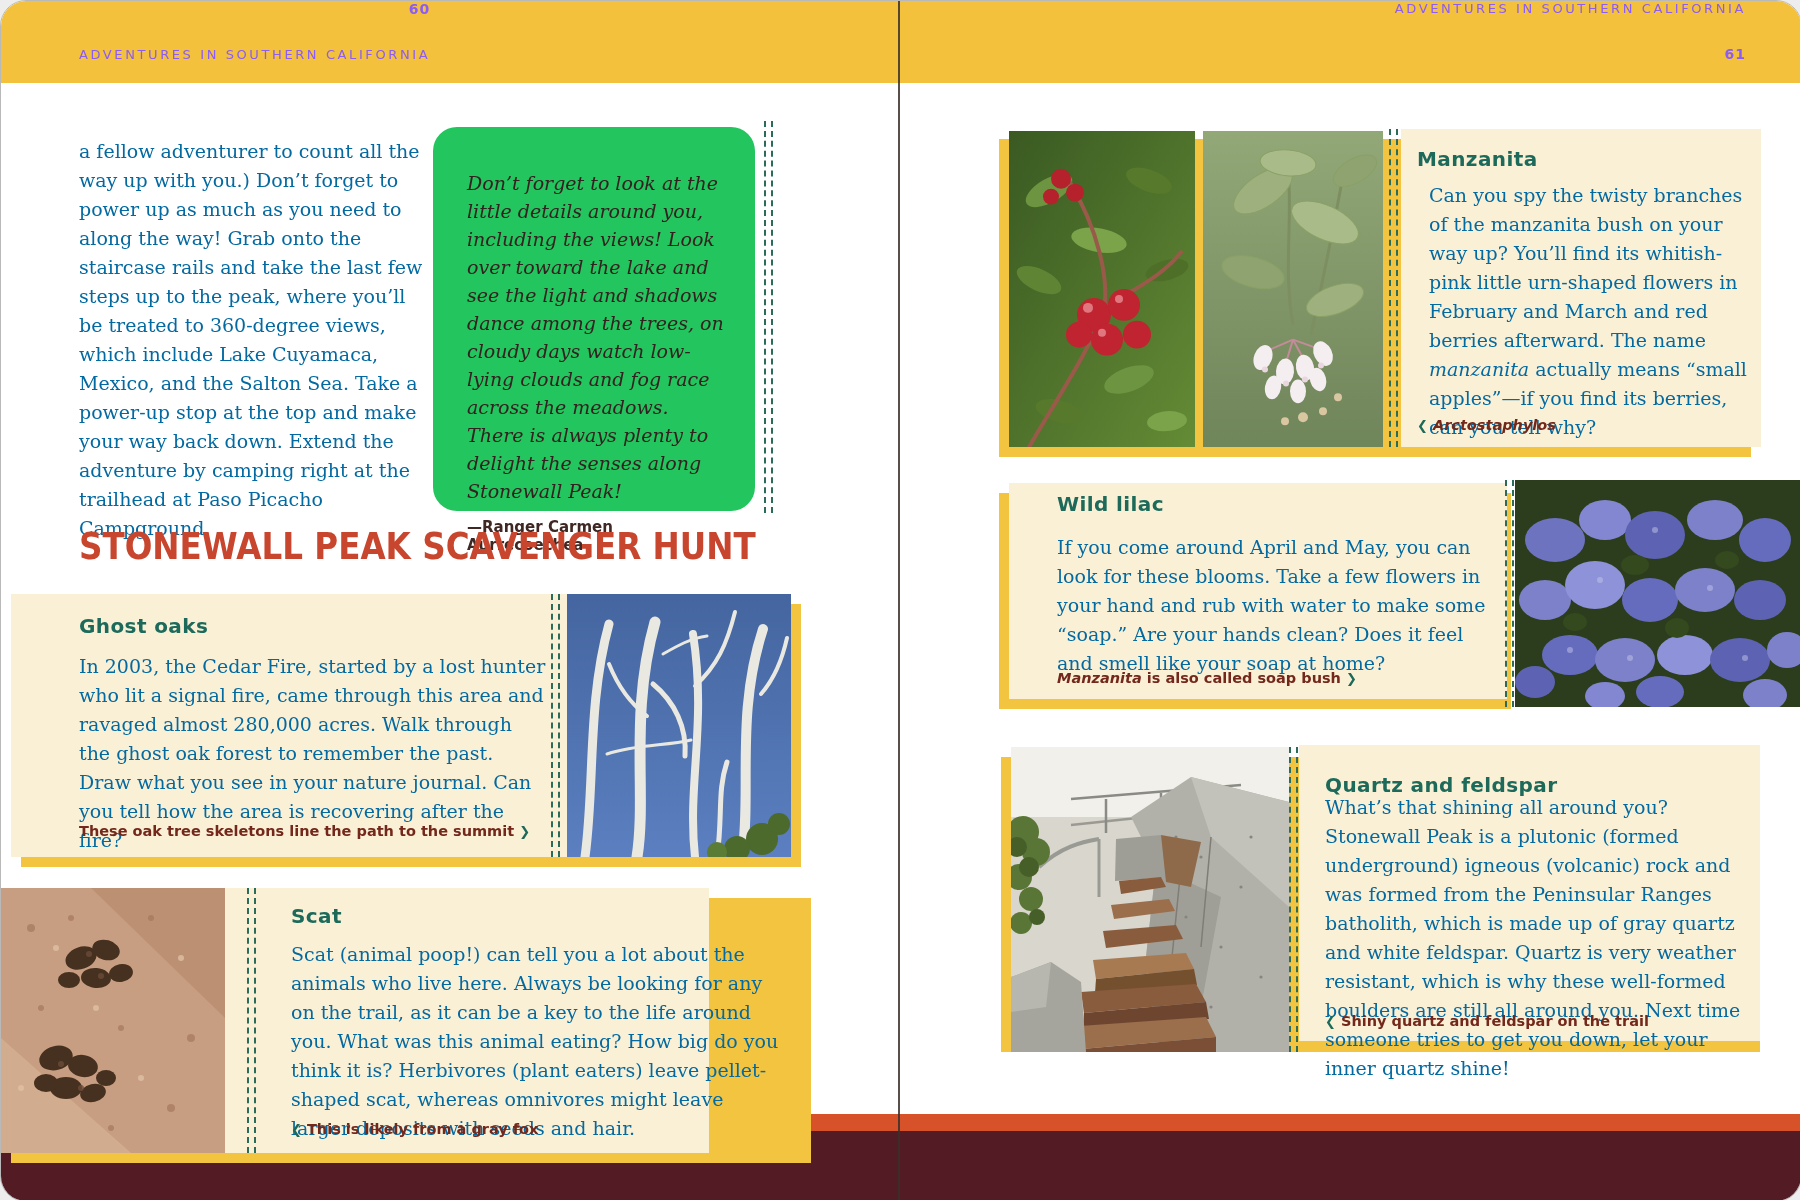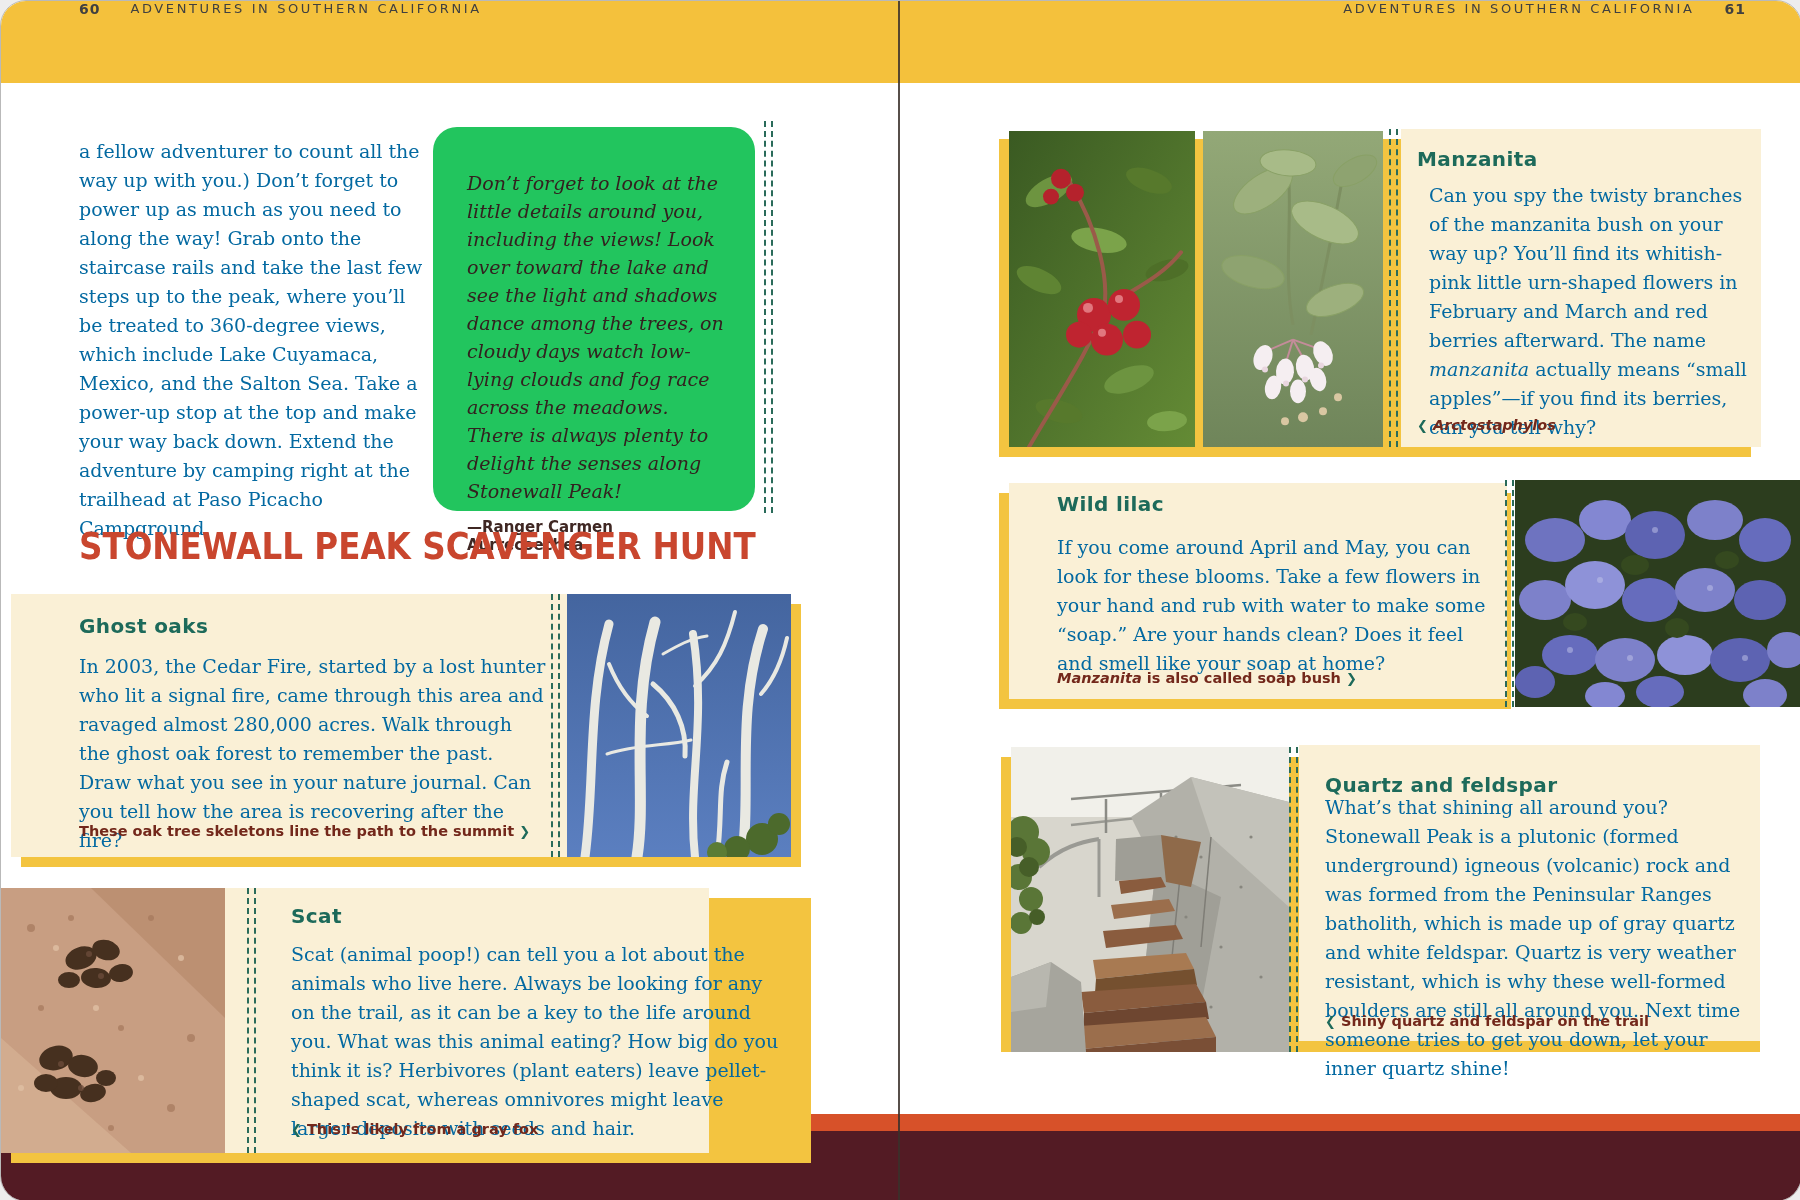--- a/index.html
+++ b/index.html
@@ -2,22 +2,22 @@
 <html><head>
 <meta charset="utf-8">
 <style>
   html,body { margin:0; padding:0; background:#ededed; }
   #spread {
     position:relative; width:1800px; height:1200px; background:#ffffff;
     border-radius:26px; overflow:hidden; border:1px solid #b9b9b9;
     font-family:"DejaVu Sans","Liberation Sans",sans-serif;
   }
   .band { position:absolute; left:0; top:0; width:1800px; height:82px; background:#f4c13c; z-index:1; }
-  .hdr { position:absolute; top:0; height:82px; display:flex; align-items:flex-start;
-         font-size:13px; letter-spacing:2.6px; color:#404040; z-index:2; }
+  .hdr { position:absolute; top:0; height:82px; display:flex; align-items:flex-end;
+         font-size:13px; letter-spacing:2.6px; color:#8b5cf6; z-index:2;flex-direction:column; }
   .hdr.left  { left:78px;  gap:30px; }
   .hdr.right { right:55px; gap:30px; }
   .pagenum { font-weight:700; font-size:14px; letter-spacing:1px; }
   .gutter { position:absolute; left:897px; top:0; width:2px; height:1200px;
             background:#3a302a; opacity:.85; z-index:40; }
   .stripe     { position:absolute; left:0; top:1113px; width:1800px; height:17px; background:#d75129; z-index:3; }
   .maroonband { position:absolute; left:0; top:1130px; width:1800px; height:70px; background:#531b24; z-index:3; }
 
   .serif { font-family:"DejaVu Serif","Liberation Serif",serif; color:#0369a1; }
   .bodycol { position:absolute; left:78px; top:136px; width:348px; font-size:19px; line-height:29px; z-index:4; }

